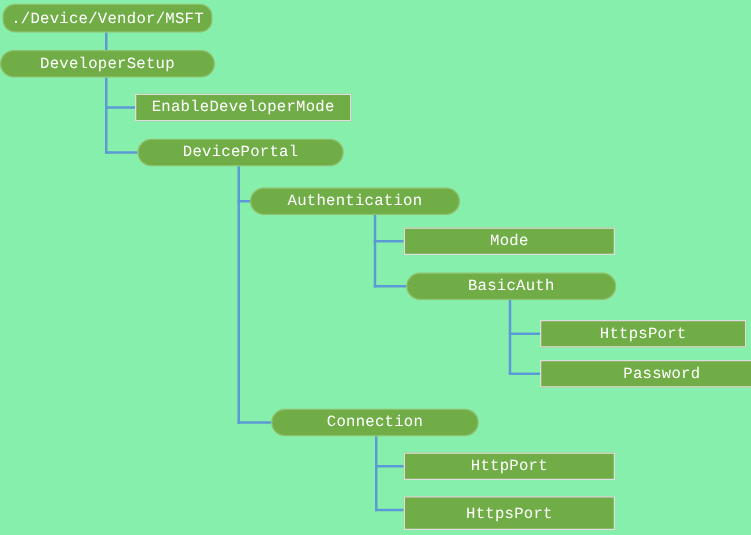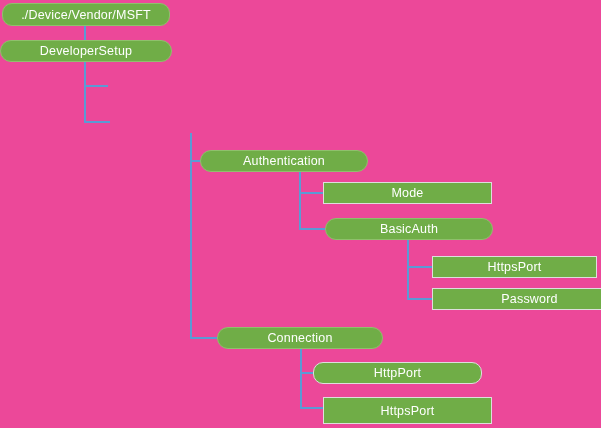--- a/index.html
+++ b/index.html
@@ -4,22 +4,22 @@
 <style>
   html, body {
     margin: 0;
     padding: 0;
     background: #ffffff;
   }
   #canvas {
     position: relative;
     width: 601px;
     height: 428px;
-    background: #ec4899;
-    font-family: Liberation Sans, sans-serif;
+    background: #86efac;
+    font-family: Liberation Mono, monospace;
     overflow: hidden;
   }
   .node {
     position: absolute;
     background: #70AD47;
     color: #ffffff;
     font-size: 12.5px;
     display: flex;
     align-items: center;
     justify-content: center;
@@ -47,21 +47,21 @@
   .n-root    { left: 2px;   top: 3px;   width: 168px; height: 23px; border-radius: 10px; }
   .n-devset  { left: 0px;   top: 40px;  width: 172px; height: 22px; }
   .n-edm     { left: 108px; top: 75px;  width: 173px; height: 22px; }
   .n-dp      { left: 110px; top: 111px; width: 165px; height: 22px; }
   .n-auth    { left: 200px; top: 150px; width: 168px; height: 22px; }
   .n-mode    { left: 323px; top: 182px; width: 169px; height: 22px; }
   .n-ba      { left: 325px; top: 218px; width: 168px; height: 22px; }
   .n-user    { left: 432px; top: 256px; width: 165px; height: 22px; }
   .n-pass    { left: 432px; top: 288px; width: 195px; height: 22px; }
   .n-conn    { left: 217px; top: 327px; width: 166px; height: 22px; }
-  .n-http    { left: 313px; top: 362px; width: 169px; height: 22px; border-radius: 10px; }
+  .n-http    { left: 323px; top: 362px; width: 169px; height: 22px; }
   .n-https   { left: 323px; top: 397px; width: 169px; height: 27px; }
 
   
   .v-root-devset { left: 84px;  top: 26px;  height: 15px; }
   .v-devset      { left: 84px;  top: 62px;  height: 61px; }
   .v-dp          { left: 190px; top: 133px; height: 206px; }
   .v-auth        { left: 299px; top: 172px; height: 58px; }
   .v-ba          { left: 407px; top: 240px; height: 60px; }
   .v-conn        { left: 300px; top: 349px; height: 60px; }
 
@@ -96,21 +96,23 @@
   <div class="line hline h-user"></div>
   <div class="line hline h-pass"></div>
   <div class="line hline h-conn"></div>
   <div class="line hline h-http"></div>
   <div class="line hline h-https"></div>
 
   <div class="node pill n-root">./Device/Vendor/MSFT</div>
 
   <div class="node pill n-devset">DeveloperSetup</div>
 
+  <div class="node rect n-edm">EnableDeveloperMode</div>
 
+  <div class="node pill n-dp">DevicePortal</div>
 
   <div class="node pill n-auth">Authentication</div>
 
   <div class="node rect n-mode">Mode</div>
 
   <div class="node pill n-ba">BasicAuth</div>
 
   <div class="node rect n-user">HttpsPort</div>
 
   <div class="node rect n-pass">Password</div>

